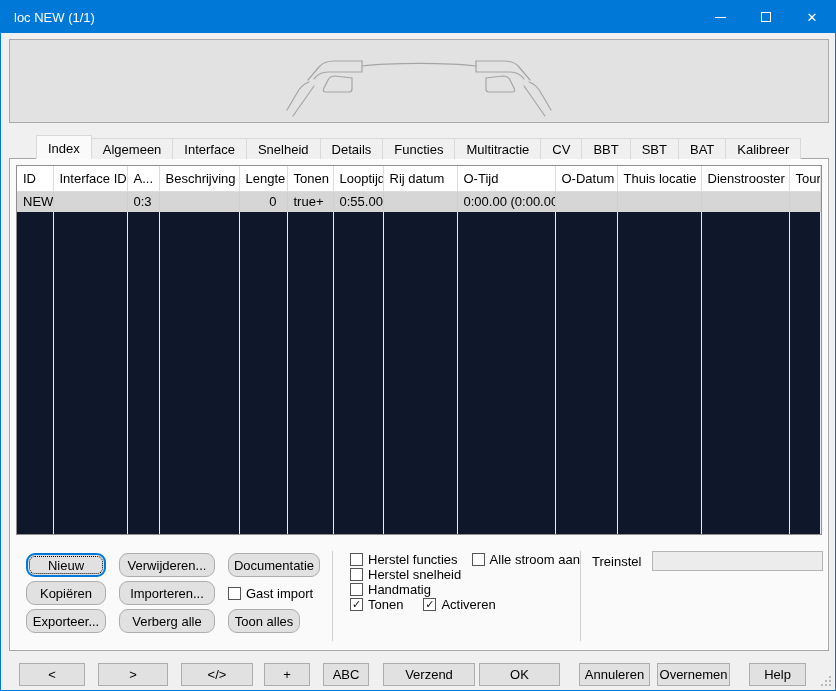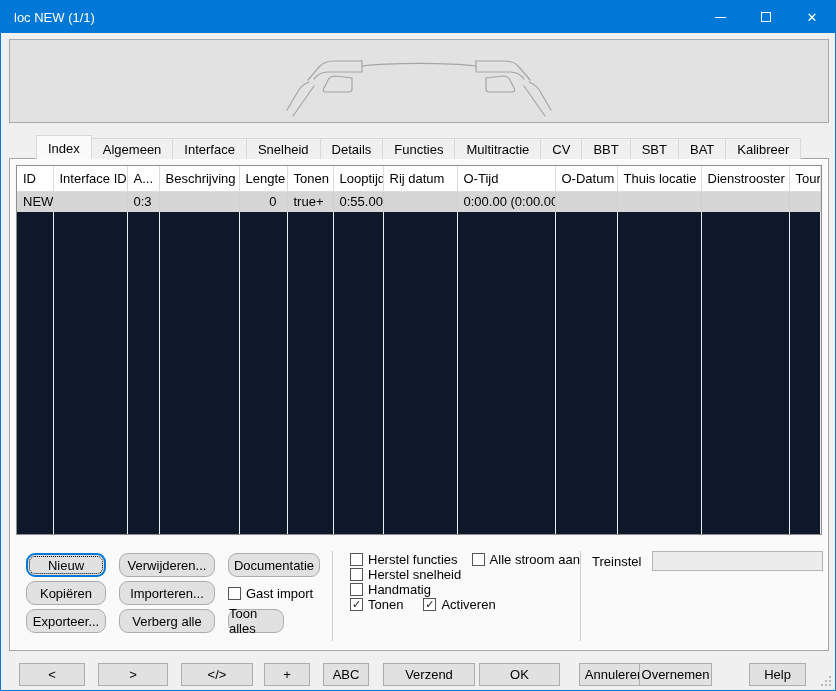--- a/index.html
+++ b/index.html
@@ -51,21 +51,21 @@
   col.c4{width:48px} col.c5{width:46px} col.c6{width:50px} col.c7{width:74px}
   col.c8{width:98px} col.c9{width:62px} col.c10{width:84px} col.c11{width:88px}
 
   
   .btn { display:inline-flex; align-items:center; justify-content:center; background:#e1e1e1;
          border:1px solid #adadad; font-size:13px; height:24px; cursor:default; }
   .btn-grid { position:absolute; left:16px; top:394px; display:grid;
               grid-template-columns:80px 96px 92px; column-gap:13px; row-gap:4px; align-items:center; }
   .btn-grid .btn { width:100%;border-radius:9px; }
   .btn.default-focus { border:2px solid #0078d7; outline:1px dotted #000; outline-offset:-4px; }
-  .btn.narrow { width:56px; justify-self:start; }
+  .btn.narrow { width:72px; justify-self:start; }
 
   .chk { display:inline-flex; align-items:center; gap:5px; font-size:13px; white-space:nowrap; }
   .box { width:13px; height:13px; background:#fff; border:1px solid #555; display:inline-flex;
          align-items:center; justify-content:center; font-size:11px; line-height:11px; color:#111; flex:0 0 13px; }
 
   .vsep { position:absolute; top:392px; height:90px; width:1px; background:#cfcfcf; }
   .vsep1 { left:322px; } .vsep2 { left:570px; }
 
   .chk-col { position:absolute; left:340px; top:393px; display:flex; flex-direction:column; }
   .chk-row { display:flex; height:15px; align-items:center; }
@@ -75,21 +75,21 @@
   .treinstel { position:absolute; left:582px; top:392px; display:flex; align-items:center; }
   .treinstel .lbl { font-size:13px; }
   .treinstel input { margin-left:11px; width:171px; height:20px; background:#ececec;
                      border:1px solid #b5b5b5; font-size:13px; padding:0 4px;
                      font-family:"Liberation Sans",sans-serif; }
 
   
   .footer .btn { position:absolute; top:662px; height:23px; }
   .fb1{left:18px;width:66px} .fb2{left:97px;width:70px} .fb3{left:180px;width:72px}
   .fb4{left:263px;width:46px} .fb5{left:322px;width:46px} .fb6{left:382px;width:92px}
-  .fb7{left:478px;width:81px} .fb8{left:578px;width:71px} .fb9{left:638px;width:73px}
+  .fb7{left:478px;width:81px} .fb8{left:578px;width:71px} .fb9{left:656px;width:73px}
   .fb10{left:748px;width:57px}
 
   .resize-grip { position:absolute; right:4px; bottom:4px; width:11px; height:11px; }
   .resize-grip i { position:absolute; width:2px; height:2px; background:#b9b9b9; }
   .resize-grip i:nth-child(1){right:0;bottom:0}
   .resize-grip i:nth-child(2){right:4px;bottom:0}
   .resize-grip i:nth-child(3){right:0;bottom:4px}
   .resize-grip i:nth-child(4){right:8px;bottom:0}
   .resize-grip i:nth-child(5){right:0;bottom:8px}
   .resize-grip i:nth-child(6){right:4px;bottom:4px}

